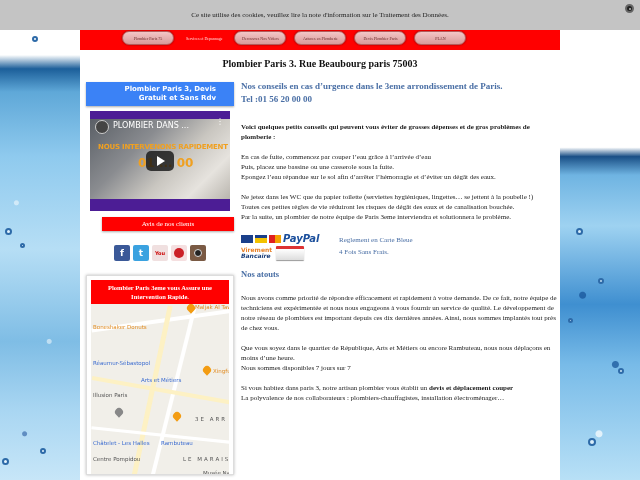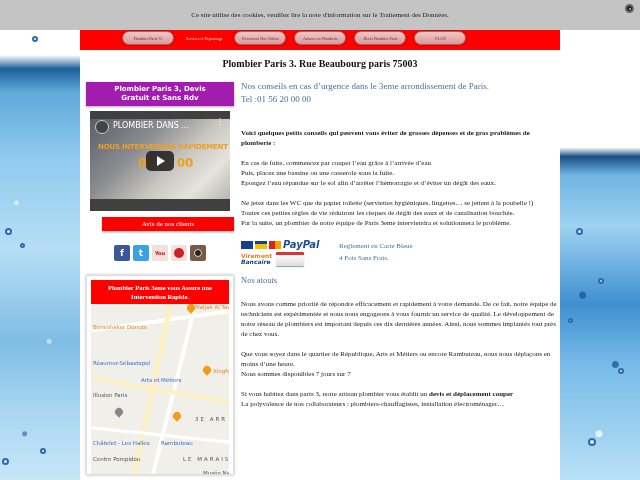--- a/index.html
+++ b/index.html
@@ -62,26 +62,26 @@
   .nav-link { font-size: 4px; color: #ffe0e0; padding: 0 4px; }
 
   .site-title {
     position: absolute; top: 40px; left: 0; width: 480px; text-align: center;
     font-size: 10px; font-weight: bold; color: #111;
   }
 
   
   .sidebar { position: absolute; left: 6px; top: 64px; width: 148px; }
   .side-header {
-    background: #a21caf; color: #fff; text-align: center;
+    background: #3b82f6; color: #fff; text-align: right;
     font-family: "DejaVu Sans", sans-serif; font-weight: bold;
     font-size: 7px; line-height: 9px; padding: 3px 18px; box-shadow: 0 1px 2px #aaa;
   }
   .video {
-    margin: 5px 4px 0 4px; width: 140px; height: 100px; background: #404040;
+    margin: 5px 4px 0 4px; width: 140px; height: 100px; background: #4c1d95;
     position: relative; overflow: hidden;
   }
   .video-img {
     position: absolute; left: 0; top: 8px; width: 140px; height: 80px;
     background: linear-gradient(135deg, #5a5f66 0%, #8a8c90 35%, #c9c6c0 60%, #e6e3de 80%, #b9b5ae 100%);
   }
   .video-logo { position:absolute; left:5px; top:9px; width:14px; height:14px; border-radius:50%; background:#444; border:1px solid #ccc; }
   .video-title { position:absolute; left:23px; top:10px; color:#fff; font-family:"DejaVu Sans",sans-serif; font-size:8px; }
   .video-dots { position:absolute; right:6px; top:9px; color:#fff; font-size:8px; line-height:4px; }
   .video-banner { position:absolute; left:8px; top:32px; color:#f0a020; font-family:"DejaVu Sans",sans-serif; font-weight:bold; font-size:7px; letter-spacing:-0.2px; }
@@ -122,21 +122,21 @@
   .map-lbl { position:absolute; font-size:5.5px; white-space:nowrap; }
   .map-lbl.orange { color:#e08a1e; }
   .map-lbl.blue { color:#3a6bd0; }
   .map-lbl.gray { color:#555; letter-spacing:2px; }
   .pin { position:absolute; width:8px; height:8px; border-radius:50% 50% 50% 0; transform:rotate(-45deg); }
   .pin.o { background:#f39c12; }
   .pin.g { background:#888; }
 
   
   .main { position: absolute; left: 161px; top: 62px; width: 316px; font-size: 7px; color: #222; line-height: 10px; }
-  .blue-h { color: #4a6fa5; font-weight: normal; font-size: 9px; line-height: 13px; }
+  .blue-h { color: #4a6fa5; font-weight: bold; font-size: 9px; line-height: 13px; }
   .main p { margin-bottom: 10px; }
   .bold { font-weight: bold; }
   .pay { display:flex; gap: 8px; margin: 12px 0 8px 0; }
   .pay-logos { width: 90px; }
   .cards { display:flex; gap:2px; align-items:center; }
   .card { width:12px; height:8px; }
   .paypal { font-family:"DejaVu Sans",sans-serif; font-weight:bold; font-style:italic; font-size:10px; color:#1b4f9c; }
   .virement { display:flex; align-items:center; gap:4px; margin-top:2px; }
   .vir-text { font-family:"DejaVu Sans",sans-serif; font-weight:bold; font-size:6px; line-height:6px; }
   .vir-text .a { color:#e8822a; }
@@ -229,21 +229,21 @@
       </div>
     </div>
   </aside>
 
   <main class="main">
     <div class="blue-h">
       <div>Nos conseils en cas d’urgence dans le 3eme arrondissement de Paris.</div>
       <div>Tel :01 56 20 00 00</div>
     </div>
 
-    <p class="bold" style="margin-top:22px;">Voici quelques petits conseils qui peuvent vous éviter de grosses dépenses et de gros problèmes de plomberie  :</p>
+    <p class="bold" style="margin-top:16px;">Voici quelques petits conseils qui peuvent vous éviter de grosses dépenses et de gros problèmes de plomberie  :</p>
 
     <p>
       <span>En cas de fuite, commencez par couper l’eau grâce à l’arrivée d’eau</span><br>
       <span>Puis, placez une bassine ou une casserole sous la fuite.</span><br>
       <span>Epongez l’eau répandue sur le sol afin d’arrêter l’hémorragie et d’éviter un dégât des eaux.</span>
     </p>
 
     <p>
       <span>Ne jetez dans les WC que du papier toilette (serviettes hygiéniques, lingettes… se jettent à la poubelle  !)</span><br>
       <span>Toutes ces petites règles de vie réduiront les risques de dégât des eaux et de canalisation bouchée.</span><br>

